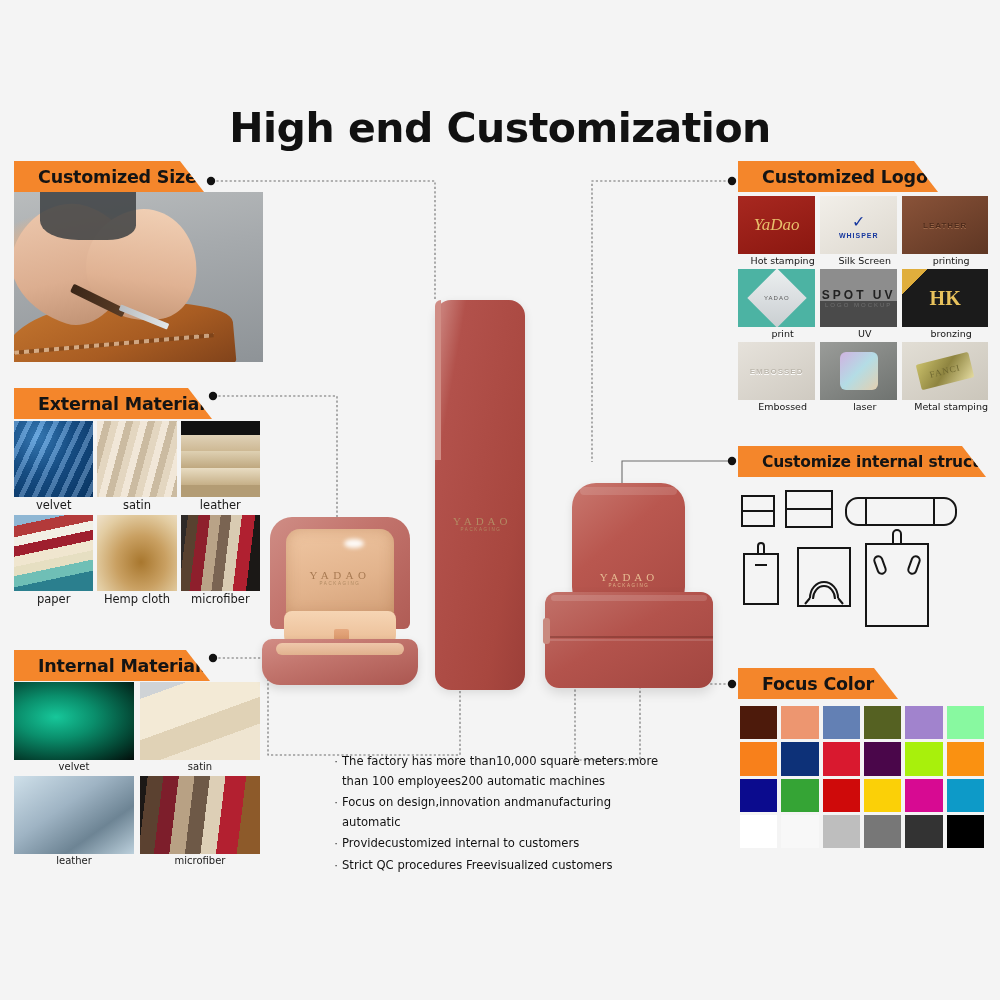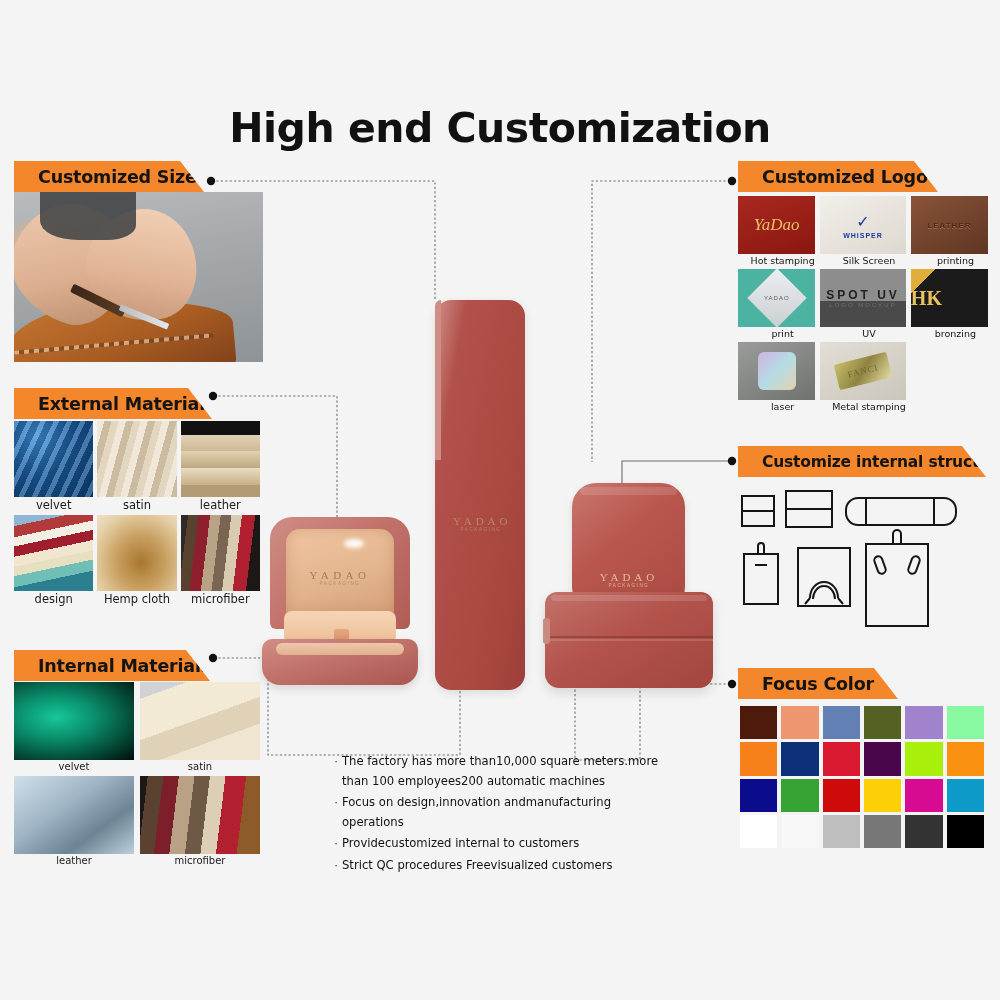--- a/index.html
+++ b/index.html
@@ -162,21 +162,21 @@
     <div class="swatch">
       <div class="swatch-img" style="height:76px;background:
         linear-gradient(180deg,#111 0%,#111 18%, #e0d2b8 18%, #cdb893 40%, #ded0b2 40%, #bfa87f 62%, #e8dcc2 62%, #c6b088 84%, #b39c74 84%);"></div>
       <div class="swatch-cap">leather</div>
     </div>
 
     <div class="swatch">
       <div class="swatch-img" style="height:76px;background:
         linear-gradient(168deg,#8fb7d4 0 12%, #b33a3a 12% 24%, #f2efe5 24% 34%, #9f1f2e 34% 45%,
         #f0e6cf 45% 56%, #e6dfc2 56% 66%, #6fbfb6 66% 78%, #2b7f8e 78% 100%);"></div>
-      <div class="swatch-cap">design</div>
+      <div class="swatch-cap">paper</div>
     </div>
 
     <div class="swatch">
       <div class="swatch-img" style="height:76px;background:
         radial-gradient(ellipse at 55% 62%, #a8772e 0%, #c9a062 40%, #e3cda3 75%, #efe2cc 100%);"></div>
       <div class="swatch-cap">Hemp cloth</div>
     </div>
 
     <div class="swatch">
       <div class="swatch-img" style="height:76px;background:
@@ -259,26 +259,32 @@
 
     <div class="logo-cell">
       <div class="logo-img" style="background:linear-gradient(180deg,#8d8d8d 0 55%, #4a4a4a 55% 100%);display:flex;flex-direction:column;align-items:center;justify-content:center;">
         <span style="color:#222;font-size:12px;letter-spacing:3px;font-weight:bold;">SPOT UV</span>
         <span style="color:#6f6f6f;font-size:6px;letter-spacing:2px;">LOGO MOCKUP</span>
       </div>
       <div class="logo-cap">UV</div>
     </div>
 
     <div class="logo-cell">
-      <div class="logo-img" style="background:linear-gradient(135deg,#e0ae3c 0 18%, #1b1b1b 18% 100%);display:flex;align-items:center;">
+      <div class="logo-img" style="background:linear-gradient(135deg,#e0ae3c 0 18%, #1b1b1b 18% 100%);display:flex;align-items:center;justify-content:center;">
         <span style="font-family:'Liberation Serif',serif;color:#e8c25c;font-size:20px;font-weight:bold;">HK</span>
       </div>
       <div class="logo-cap">bronzing</div>
     </div>
 
+    <div class="logo-cell">
+      <div class="logo-img" style="background:linear-gradient(150deg,#e6e2db,#cfcac1);display:flex;align-items:center;justify-content:center;">
+        <span style="color:#bdb8ae;font-size:8px;letter-spacing:1px;font-weight:bold;text-shadow:0 1px 0 #fff;">EMBOSSED</span>
+      </div>
+      <div class="logo-cap">Embossed</div>
+    </div>
 
     <div class="logo-cell">
       <div class="logo-img" style="background:linear-gradient(150deg,#9a9c99,#6f7370);display:flex;align-items:center;justify-content:center;">
         <span style="width:38px;height:38px;border-radius:6px;background:linear-gradient(135deg,#d7b6ea,#b9e6f0,#f0d9b6);opacity:.9;"></span>
       </div>
       <div class="logo-cap">laser</div>
     </div>
 
     <div class="logo-cell">
       <div class="logo-img" style="background:linear-gradient(150deg,#e2ded5,#cbc6bb);display:flex;align-items:center;justify-content:center;">
@@ -422,21 +428,21 @@
     <div class="abs" style="left:-2px; top:26px; width:7px; height:26px; border-radius:3px; background:#c98a7f;"></div>
   </div>
 
   <div class="abs bullets" style="left:330px; top:752px; width:350px;">
     <div class="bullet-line">
       <span class="bullet-dot">·</span>
       <span class="bullet-txt">The factory has more than10,000 square meters.more than 100 employees200 automatic machines</span>
     </div>
     <div class="bullet-line">
       <span class="bullet-dot">·</span>
-      <span class="bullet-txt">Focus on design,innovation andmanufacturing operations</span>
+      <span class="bullet-txt">Focus on design,innovation andmanufacturing automatic</span>
     </div>
     <div class="bullet-line">
       <span class="bullet-dot">·</span>
       <span class="bullet-txt">Providecustomized internal to customers</span>
     </div>
     <div class="bullet-line">
       <span class="bullet-dot">·</span>
       <span class="bullet-txt">Strict QC procedures Freevisualized customers</span>
     </div>
   </div>

